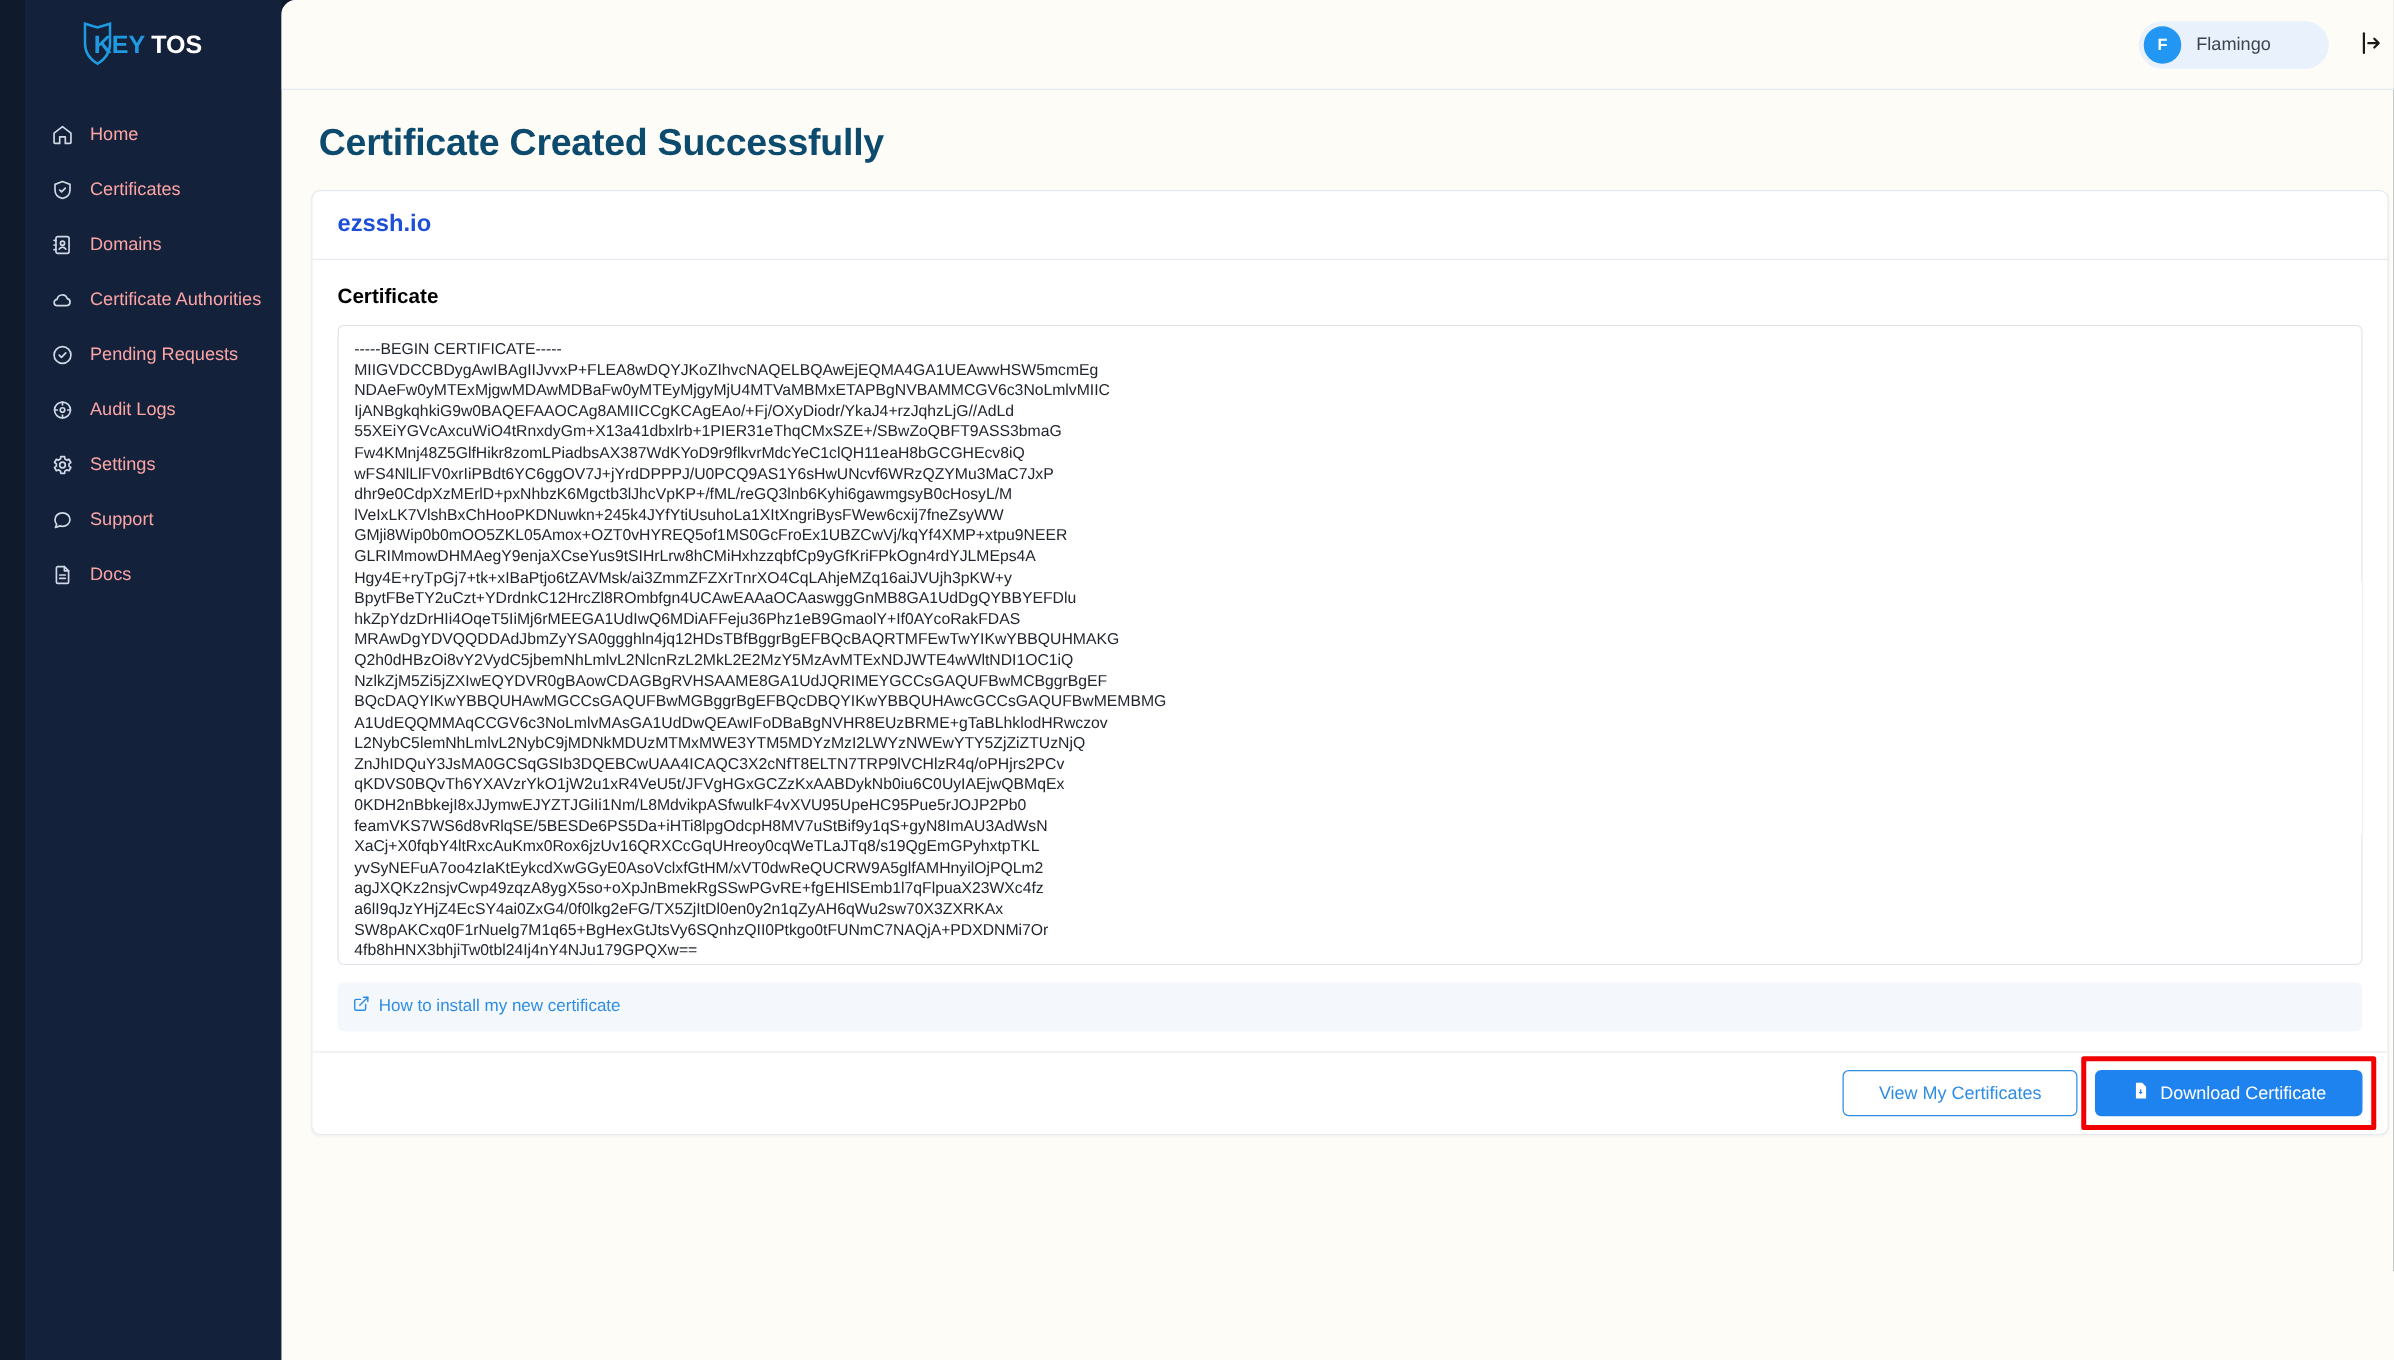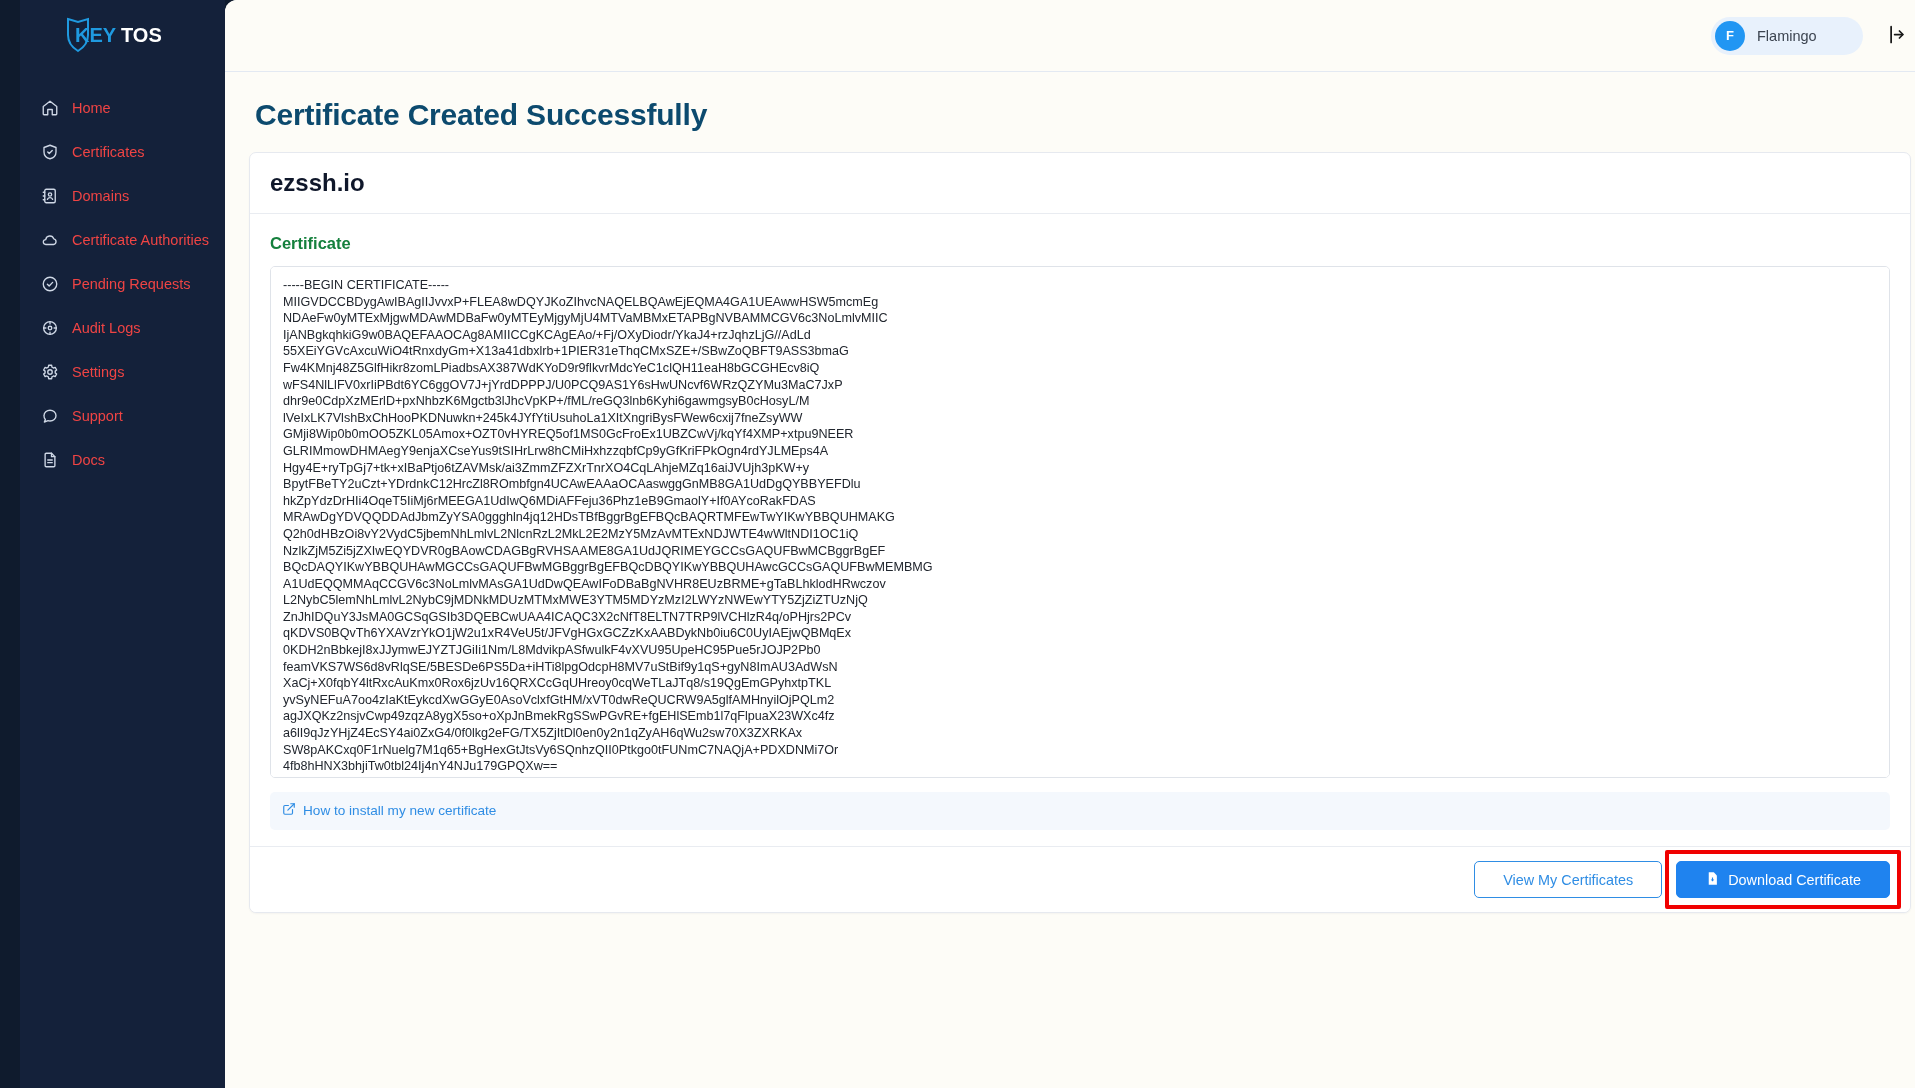--- a/index.html
+++ b/index.html
@@ -26,21 +26,21 @@
   }
   .logo { display: flex; align-items: center; }
   .logo svg { display: block; }
   .nav { margin-top: 20px; }
   .nav-item {
     display: flex; align-items: center;
     gap: 13px;
     height: 36px;
     padding-left: 20px;
     margin-bottom: 8px;
-    color: #ef4444;
+    color: #fca5a5;
     font-size: 14.5px;
     cursor: pointer;
   }
   .nav-icon {
     width: 19px; height: 19px;
     display: inline-flex; align-items: center; justify-content: center;
     color: #cfd8e6;
     flex: 0 0 19px;
   }
   .nav-icon svg { width: 18px; height: 18px; display: block; }
@@ -105,25 +105,25 @@
     border: 1px solid #e6e9ef;
     border-radius: 7px;
     box-shadow: 0 1px 2px rgba(16,24,40,0.04);
     overflow: hidden;
   }
   .card-header {
     padding: 16px 20px;
     border-bottom: 1px solid #e9ecf1;
   }
   .card-header h2 {
-    font-size: 24px; font-weight: 700; color: #0f172a;
+    font-size: 19px; font-weight: 700; color: #1d4ed8;
   }
   .card-body { padding: 20px 20px 16px 20px; }
   .section-label {
-    font-size: 16.5px; font-weight: 700; color: #15803d;
+    font-size: 16.5px; font-weight: 700; color: #000000;
     margin-bottom: 13px;
   }
 
   .cert-box {
     border: 1px solid #dfe3e9;
     border-radius: 5px;
     height: 512px;
     overflow-y: scroll;
     overflow-x: hidden;
     padding: 10px 12px 20px 12px;

